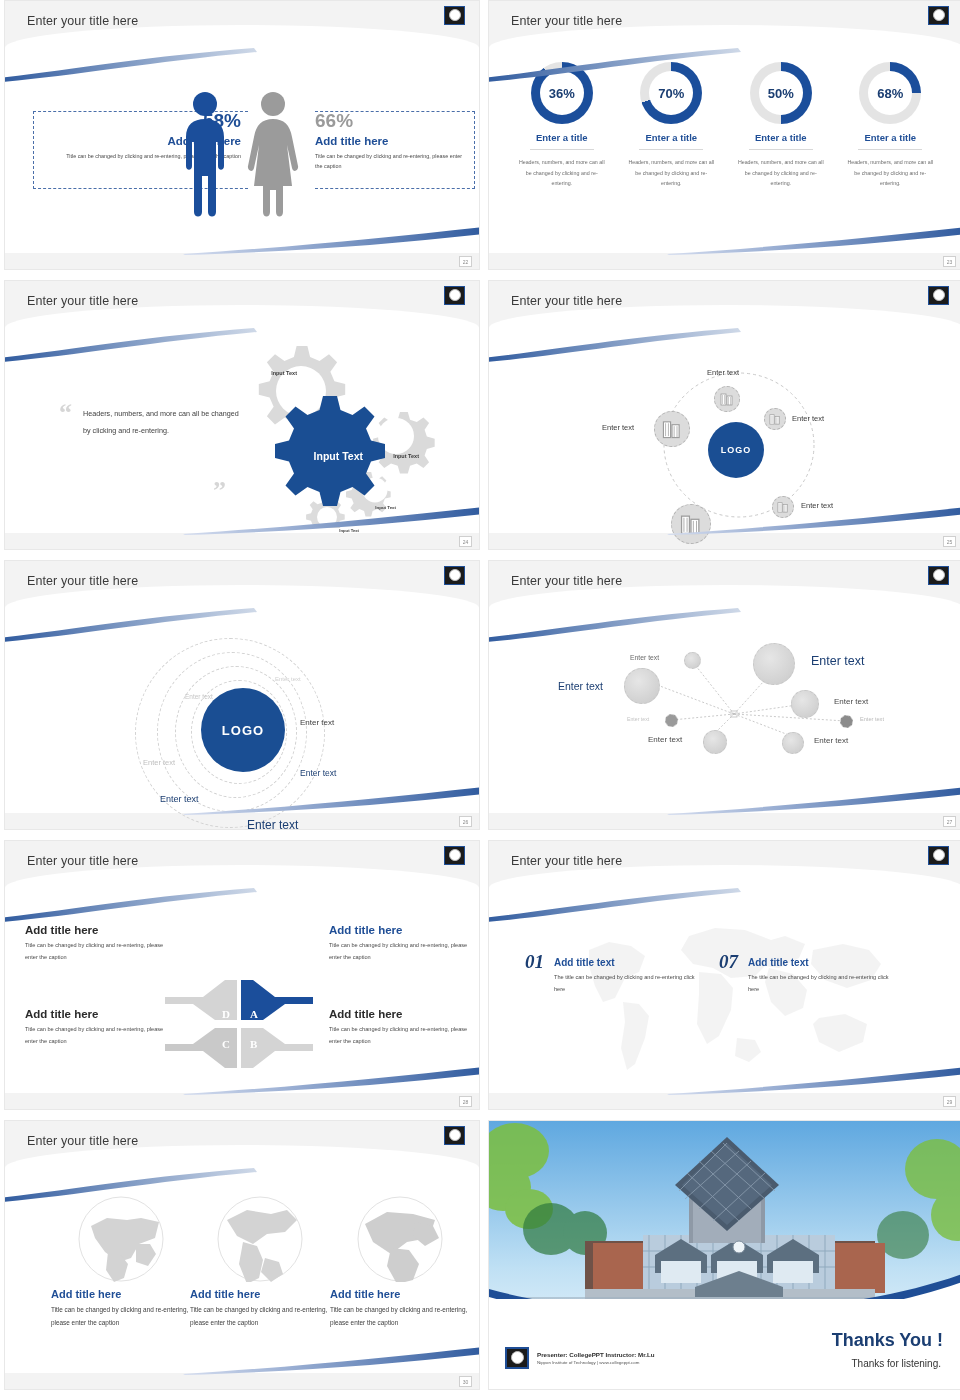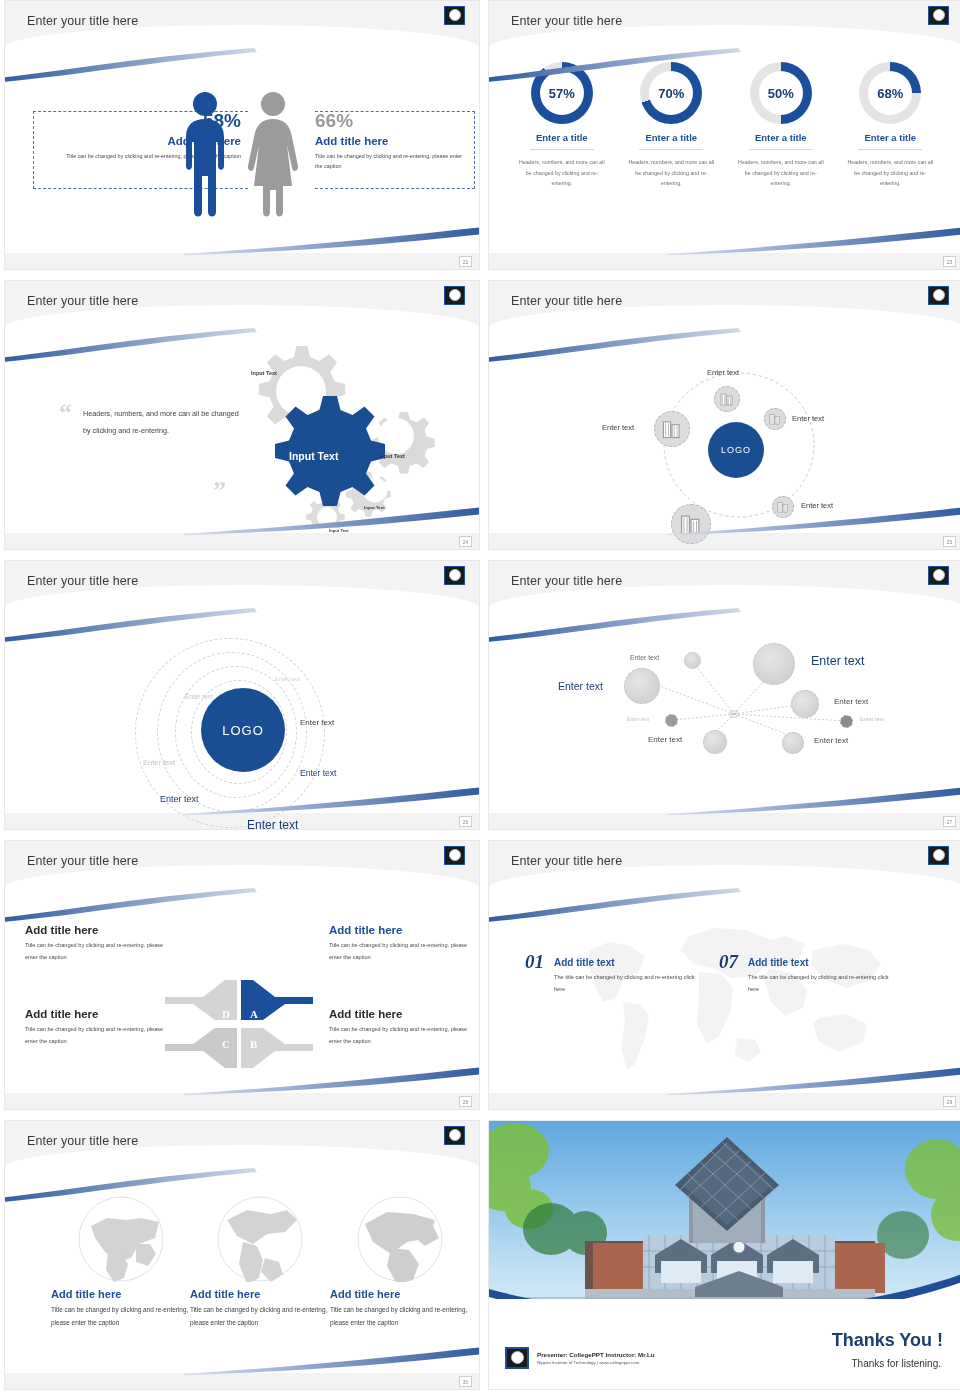--- a/index.html
+++ b/index.html
@@ -89,25 +89,25 @@
   .donut { width:62px; height:62px; border-radius:50%; margin:0 auto; position:relative; }
   .donut .hole { position:absolute; left:9px; top:9px; width:44px; height:44px; border-radius:50%; background:#fff;
                  display:flex; align-items:center; justify-content:center; font-size:13px; font-weight:bold; color:#1b3e72; }
   .donut-title { font-size:9.5px; font-weight:bold; color:#1f4e96; margin-top:8px; padding-bottom:6px; }
   .donut-rule { width:64px; height:1px; background:#d8d8d8; margin:0 auto 7px; }
   .donut-p { font-size:5.3px; color:#6e6e6e; line-height:2.0; }
 
   
   .quote-mark { position:absolute; font-size:26px; color:#d6d6d6; font-family:"Liberation Serif", serif; font-weight:bold; }
   .quote-body { position:absolute; left:78px; top:78px; width:160px; font-size:7.2px; color:#3d3d3d; line-height:2.3; }
-  .gear-label { position:absolute; text-align:left; font-size:5.5px; color:#3a3a3a; line-height:1.2; font-weight:bold;}
+  .gear-label { position:absolute; text-align:right; font-size:5.5px; color:#3a3a3a; line-height:1.2; font-weight:bold;}
 
   
   .logo-circle { position:absolute; border-radius:50%; background:#1a4e93; color:#fff;
-                 display:flex; align-items:center; justify-content:center; font-weight:normal; letter-spacing:1px; }
+                 display:flex; align-items:center; justify-content:center; font-weight:bold; letter-spacing:1px; }
   .node { position:absolute; border-radius:50%; background:#dcdcdc; border:1px dashed #b4b4b4;
           display:flex; align-items:center; justify-content:center; }
   .node-lbl { position:absolute; font-size:7.5px; color:#3b3b3b; white-space:nowrap; }
 
   
   .ring-c { position:absolute; border-radius:50%; border:1px dashed #d2d2d2; }
 
   
   .blob { position:absolute; border-radius:50%; border:1px dashed #c6c6c6;
           background:radial-gradient(circle at 40% 35%, #e6e6e6, #c9c9c9); }
@@ -211,21 +211,21 @@
     <svg class="swoosh-tl" viewBox="0 0 260 34">
       <path d="M0 30 C70 22 150 8 255 0 L258 4 C152 14 72 28 4 34 Z" fill="url(#g1a)"></path>
       </svg>
     <svg class="swoosh-br" viewBox="0 0 300 28">
       <path d="M0 27 C110 20 210 10 300 0 L300 7 C208 17 110 25 2 28 Z" fill="url(#g1b)"></path>
       </svg>
     <div class="body">
       <div class="donuts">
         <div class="donut-col">
           <div class="donut" style="background:conic-gradient(#1b4e9b 0% 90%, #e4e4e4 90% 100%);">
-            <div class="hole">57%</div>
+            <div class="hole">36%</div>
             </div>
           <div class="donut-title">Enter a title</div>
           <div class="donut-rule"></div>
           <div class="donut-p">Headers, numbers, and more can all be changed by clicking and re-entering.</div>
         </div>
         <div class="donut-col">
           <div class="donut" style="background:conic-gradient(#1b4e9b 0% 70%, #e4e4e4 70% 100%);">
             <div class="hole">70%</div>
             </div>
           <div class="donut-title">Enter a title</div>

